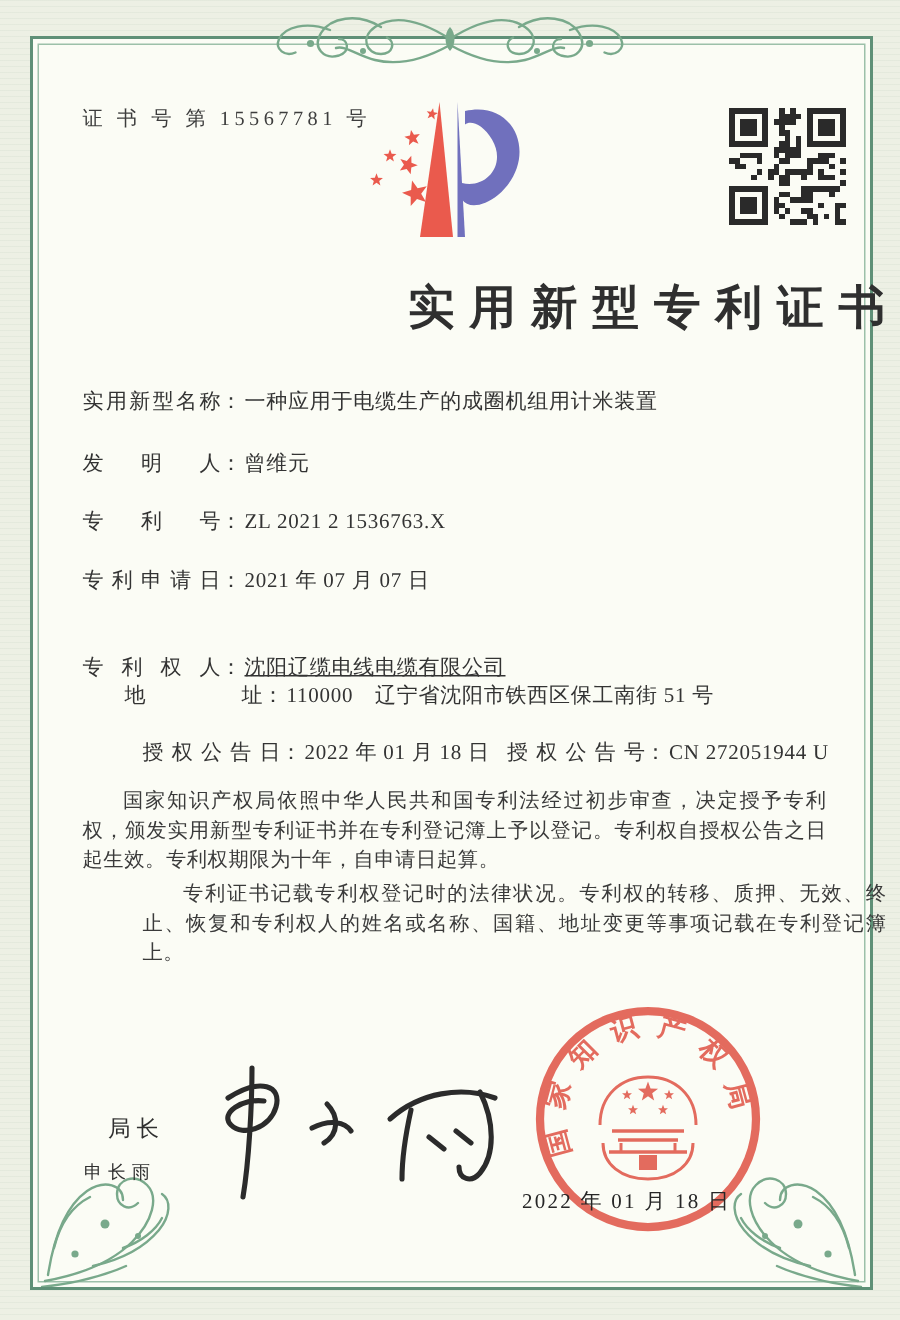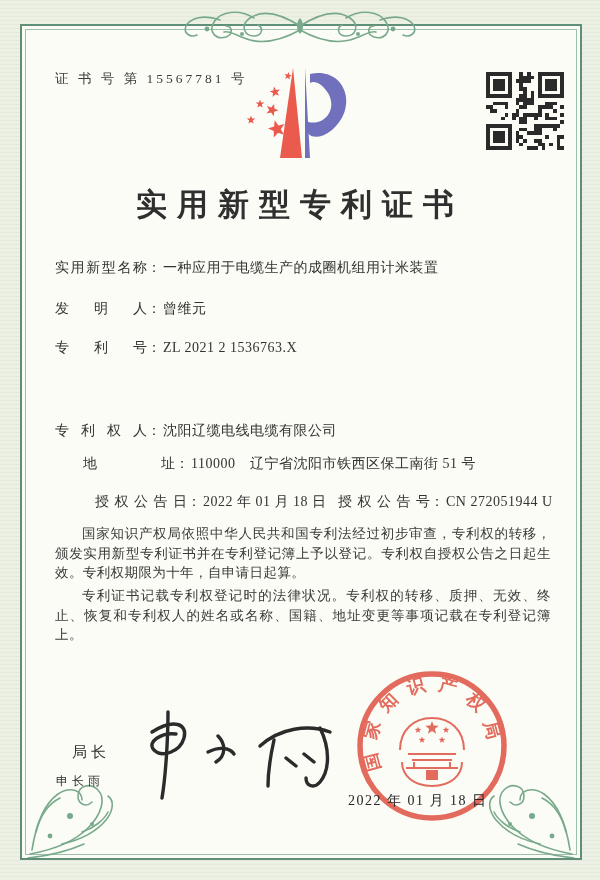--- a/index.html
+++ b/index.html
@@ -8,21 +8,21 @@
   .page::before{content:"";position:absolute;inset:0;
     background:repeating-linear-gradient(180deg,rgba(110,150,125,.07) 0 1px,transparent 1px 4px);
     pointer-events:none;}
   .inner-paper{position:absolute;inset:24px 18px 20px 20px;background:#fbfcf5;}
   .frame-outer{position:absolute;inset:24px 18px 20px 20px;border:2px solid #5f9077;}
   .frame-inner{position:absolute;inset:29px 23px 25px 25px;border:1px solid #9cc0a9;}
   .orn{position:absolute;pointer-events:none;}
   .cert-no{position:absolute;left:55px;top:70px;font-size:13.5px;letter-spacing:3px;color:#3d3d3d;}
   .logo{position:absolute;left:238px;top:62px;}
   .qr{position:absolute;left:486px;top:72px;}
-  .title{position:absolute;left:0;top:184px;width:100%;text-align:center;
+  .title{position:absolute;left:0;top:184px;width:100%;text-align:right;
     font-size:31px;font-weight:bold;letter-spacing:10px;color:#2f2f2f;}
   .row{position:absolute;left:55px;width:500px;font-size:14px;color:#333;white-space:nowrap;}
   .row .lbl{display:inline-block;width:92px;text-align:justify;text-align-last:justify;vertical-align:top;}
   .row .colon{display:inline-block;margin-right:2px;}
   .row .val{letter-spacing:.5px;}
   .pair2{position:absolute;left:243px;top:0;}
   .para{position:absolute;left:55px;width:496px;font-size:13.5px;line-height:19.5px;
     color:#3a3a3a;text-indent:2em;text-align:justify;letter-spacing:.4px;}
   .sig-title{position:absolute;left:72px;top:743px;font-size:15px;letter-spacing:4px;color:#2f2f2f;}
   .sig-name{position:absolute;left:56px;top:773px;font-size:12px;letter-spacing:4px;color:#2f2f2f;}
@@ -226,35 +226,38 @@
 
   <div class="row" style="top:259px;">
     <span class="lbl">实用新型名称</span><span class="colon">：</span><span class="val">一种应用于电缆生产的成圈机组用计米装置</span>
   </div>
   <div class="row" style="top:300px;">
     <span class="lbl">发明人</span><span class="colon">：</span><span class="val">曾维元</span>
   </div>
   <div class="row" style="top:339px;">
     <span class="lbl">专利号</span><span class="colon">：</span><span class="val">ZL 2021 2 1536763.X</span>
   </div>
-  <div class="row" style="top:422px;">
+  <div class="row" style="top:378px;">
+    <span class="lbl">专利申请日</span><span class="colon">：</span><span class="val">2021 年 07 月 07 日</span>
+  </div>
+  <div class="row" style="top:436px;text-decoration:underline;">
     <span class="lbl">专利权人</span><span class="colon">：</span><span class="val">沈阳辽缆电线电缆有限公司</span>
   </div>
   <div class="row" style="top:455px;margin-left:28px;">
     <span class="lbl">地址</span><span class="colon">：</span><span class="val">110000　辽宁省沈阳市铁西区保工南街 51 号</span>
   </div>
   <div class="row" style="top:493px;margin-left:40px;">
     <span class="lbl">授权公告日</span><span class="colon">：</span><span class="val">2022 年 01 月 18 日</span>
     <span class="pair2">
       <span class="lbl">授权公告号</span><span class="colon">：</span><span class="val">CN 272051944 U</span>
     </span>
   </div>
 
-  <div class="para" style="top:524px;">国家知识产权局依照中华人民共和国专利法经过初步审查，专利权的转移，颁发实用新型专利证书并在专利登记簿上予以登记。专利权自授权公告之日起生效。专利权期限为十年，自申请日起算。</div>
-  <div class="para" style="top:586px;">专利证书记载专利权登记时的法律状况。专利权的转移、质押、无效、终止、恢复和专利权人的姓名或名称、国籍、地址变更等事项记载在专利登记簿上。</div>
+  <div class="para" style="top:524px;">国家知识产权局依照中华人民共和国专利法经过初步审查，决定授予专利权，颁发实用新型专利证书并在专利登记簿上予以登记。专利权自授权公告之日起生效。专利权期限为十年，自申请日起算。</div>
+  <div class="para" style="top:586px;margin-left:40px;">专利证书记载专利权登记时的法律状况。专利权的转移、质押、无效、终止、恢复和专利权人的姓名或名称、国籍、地址变更等事项记载在专利登记簿上。</div>
 
   <div class="sig-title">局长</div>
   <div class="sig-name">申长雨</div>
 
   <svg class="sig-hand" width="230" height="100" viewBox="0 0 230 100">
     <g stroke="#2b2b2b" fill="none" stroke-width="3.4" stroke-linecap="round" stroke-linejoin="round">
       <path d="M30,26 C52,12 66,18 62,32 C58,46 40,52 32,44 C24,36 40,26 54,28"></path>
       <path d="M46,6 C46,30 44,68 40,92"></path>
       <path d="M96,30 C104,38 104,50 94,56"></path>
       <path d="M86,46 C98,40 108,42 112,48"></path>

